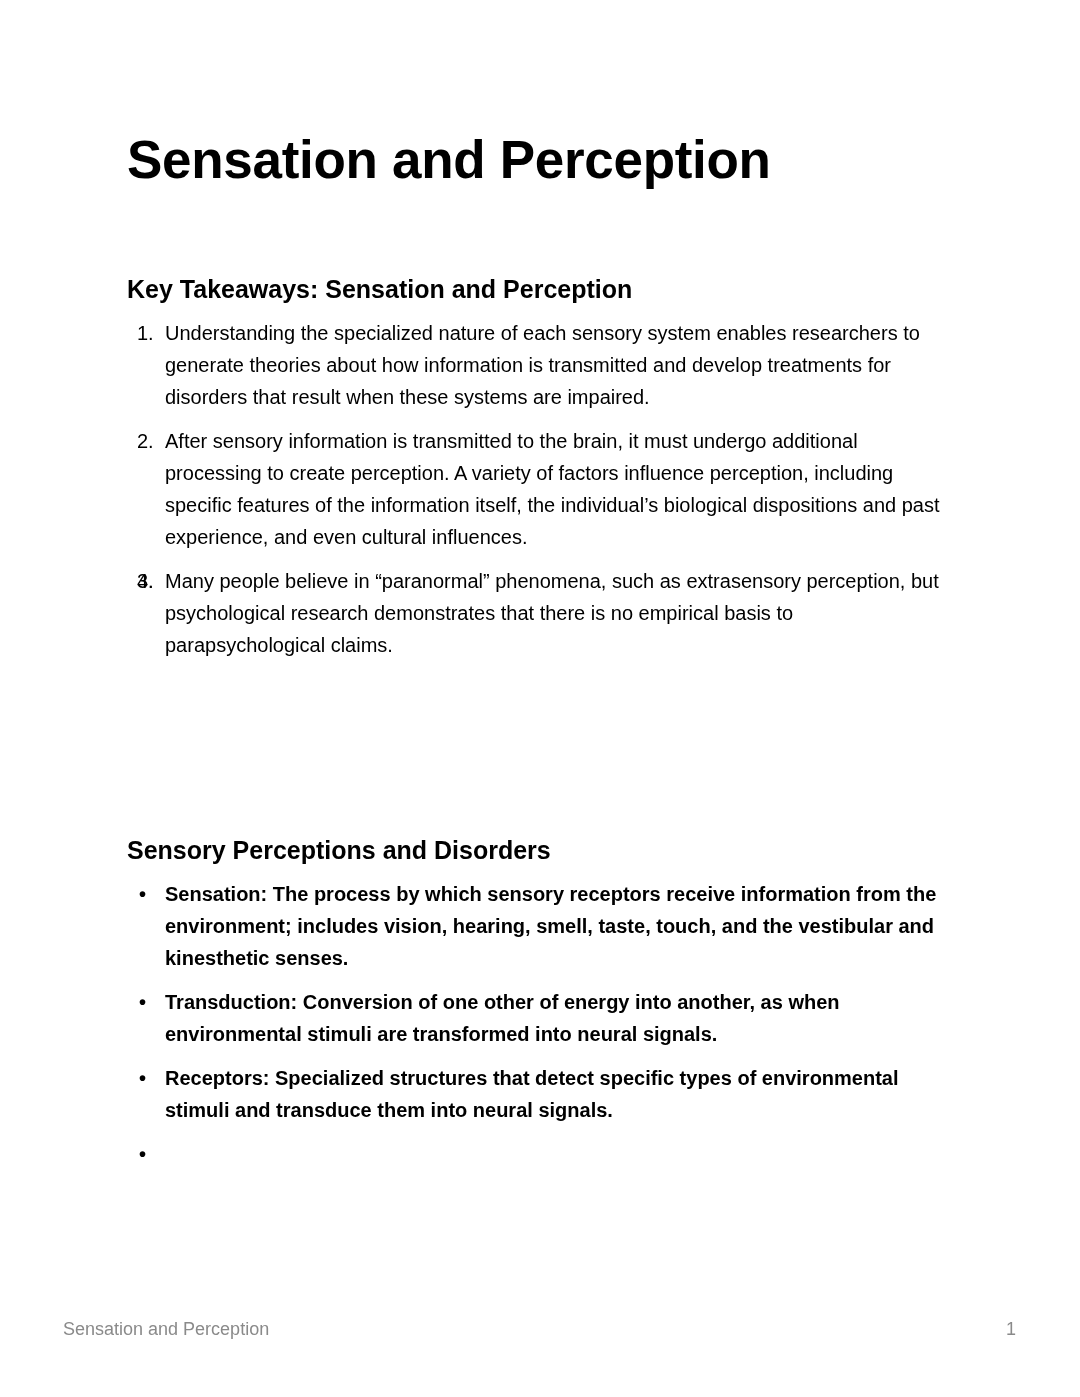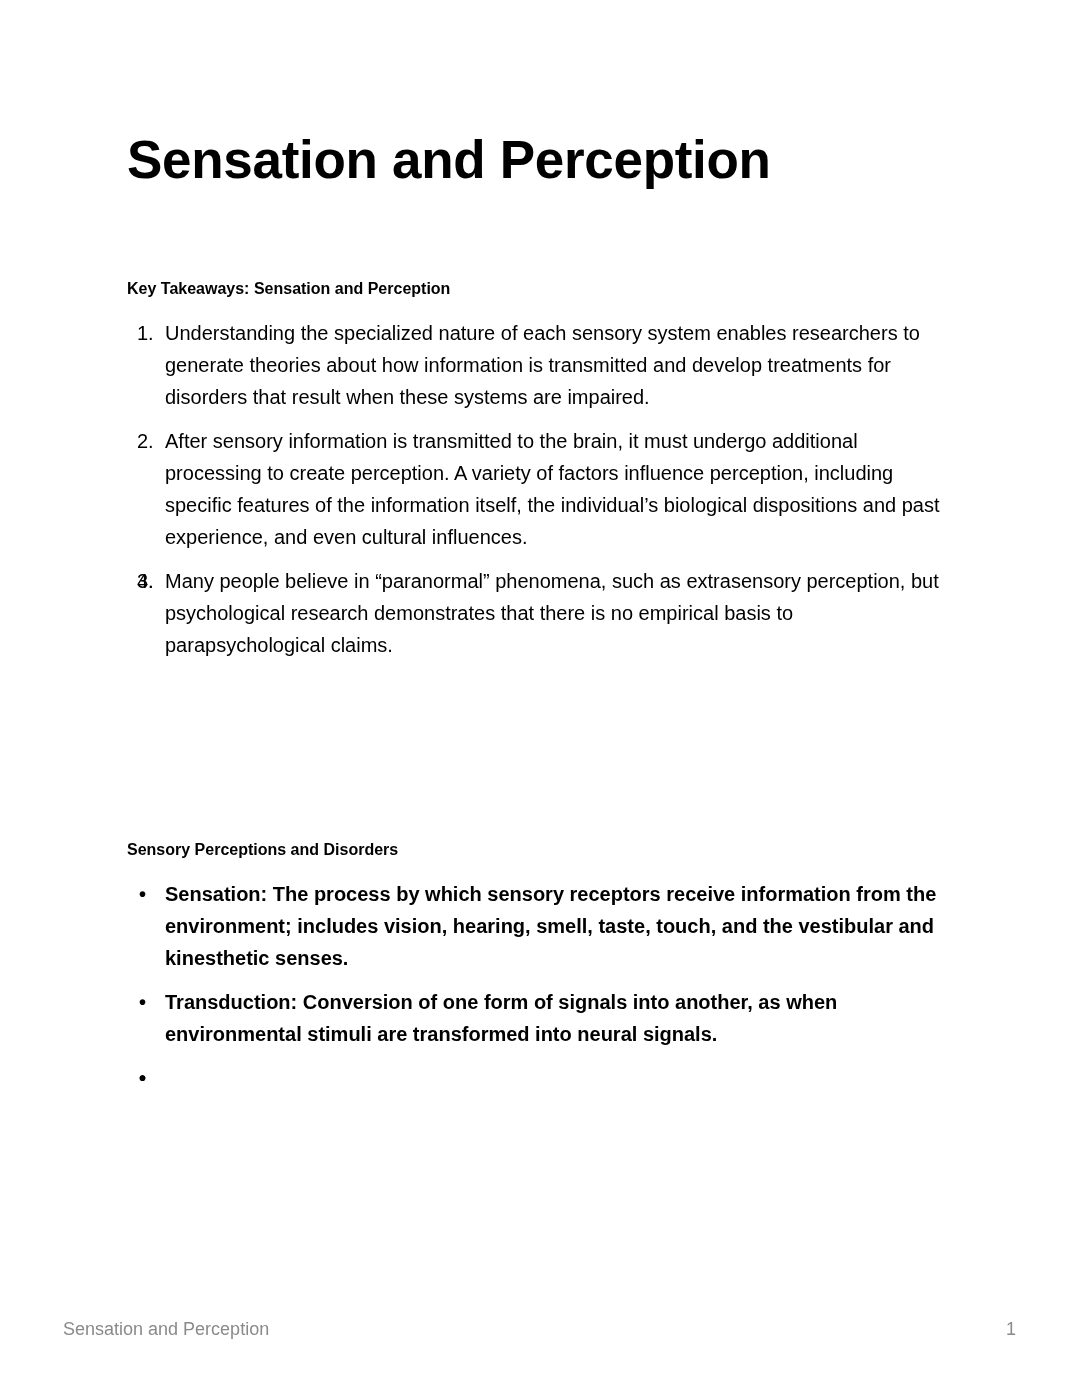--- a/index.html
+++ b/index.html
@@ -6,21 +6,21 @@
   body {
     width: 1080px; height: 1397px; position: relative; overflow: hidden;
     font-family: "Liberation Sans", sans-serif; color: #000;
   }
   .page-title {
     position: absolute; left: 127px; top: 128px; margin: 0;
     font-size: 53px; font-weight: 700; line-height: 64px; letter-spacing: -0.3px;
   }
   .section-heading {
     position: absolute; left: 127px; margin: 0;
-    font-size: 16px; font-weight: 700; line-height: 26px;
+    font-size: 25px; font-weight: 700; line-height: 26px;
   }
   .list {
     position: absolute; left: 127px; width: 830px; margin: 0; padding: 0; list-style: none;
     font-size: 20px; line-height: 32px;
   }
   .list li { position: relative; padding-left: 38px; margin-bottom: 12px; }
   .list li .marker { position: absolute; left: 10px; top: 0; }
   .bullets li .marker { left: 12px; font-size: 20px; }
   .bullets { font-weight: 700; }
   .footer-title {
@@ -55,24 +55,25 @@
 </ol>
 
 <h2 class="section-heading" style="top:837px">Sensory Perceptions and Disorders</h2>
 <ul class="list bullets" style="top:878px">
   <li>
     <span class="marker">•</span>
     <span>Sensation: The process by which sensory receptors receive information from the environment; includes vision, hearing, smell, taste, touch, and the vestibular and kinesthetic senses.</span>
   </li>
   <li>
     <span class="marker">•</span>
-    <span>Transduction: Conversion of one form of signals into another, as when environmental stimuli are transformed into neural signals.</span>
+    <span>Transduction: Conversion of one other of energy into another, as when environmental stimuli are transformed into neural signals.</span>
   </li>
   <li>
     <span class="marker">•</span>
+    <span>Receptors: Specialized structures that detect specific types of environmental stimuli and transduce them into neural signals.</span>
   </li>
   <li>
     <span class="marker">•</span>
   </li>
 </ul>
 
 <div class="footer-title">Sensation and Perception</div>
 <div class="footer-page">1</div>
 
 </body></html>

